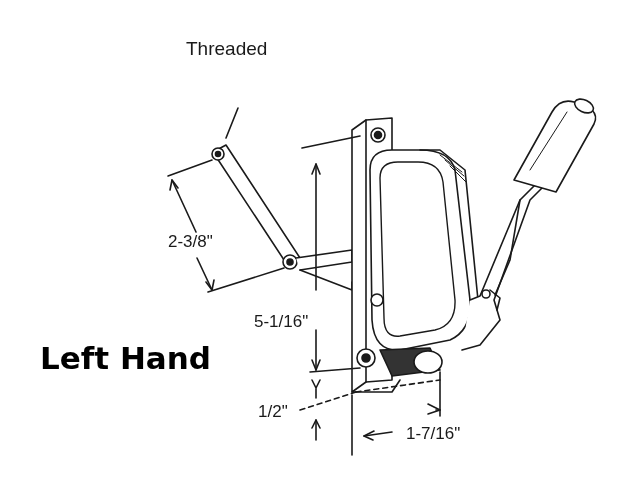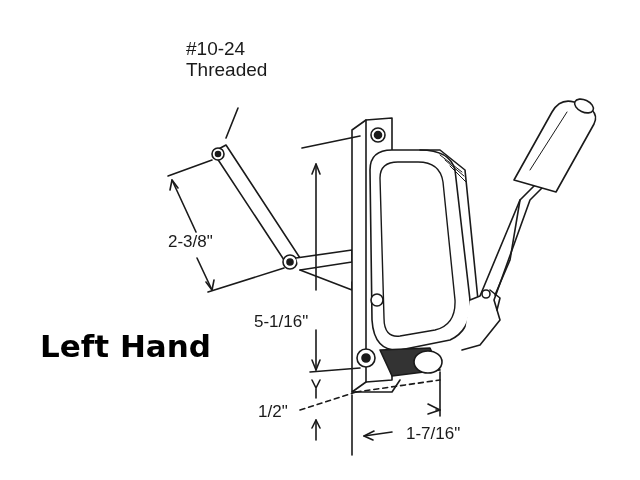--- a/index.html
+++ b/index.html
@@ -93,25 +93,24 @@
     <path d="M440 372 L440 416"></path>
     <path d="M356 392 L440 380" stroke-dasharray="5 4"></path>
     <path d="M364 436 L392 432"></path>
     <path d="M364 436 L374 431 M364 436 L373 440"></path>
     <path d="M440 410 L428 404 M440 410 L428 414"></path>
     <path d="M440 410 L436 410"></path>
   </g>
 </svg>
 
 <div class="label callout" style="left:186px; top:38px;">
-  <div>#10-24</div>
   <div>Threaded</div>
 </div>
 
 <div class="label dim" style="left:168px; top:232px;">2-3/8"</div>
 
 <div class="label dim" style="left:254px; top:312px;">5-1/16"</div>
 
 <div class="label dim" style="left:258px; top:402px;">1/2"</div>
 
 <div class="label dim" style="left:406px; top:424px;">1-7/16"</div>
 
-<div class="label hand" style="left:40px; top:328px;">Left Hand</div>
+<div class="label hand" style="left:40px; top:340px;">Left Hand</div>
 
 </body></html>

